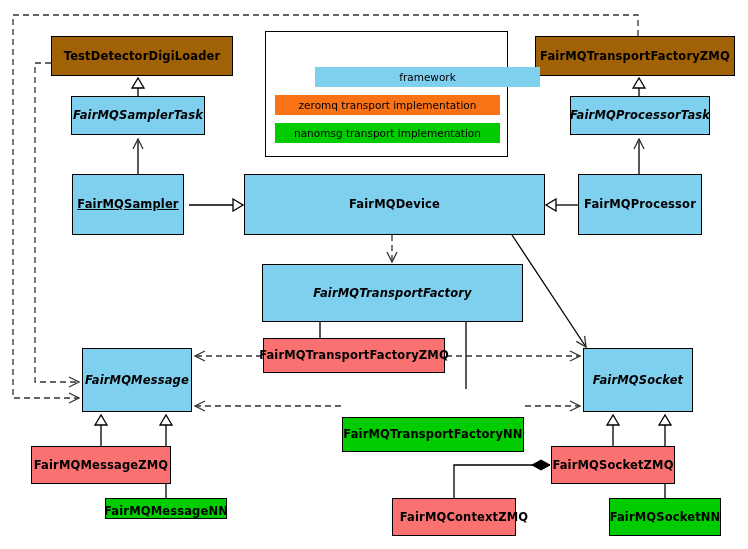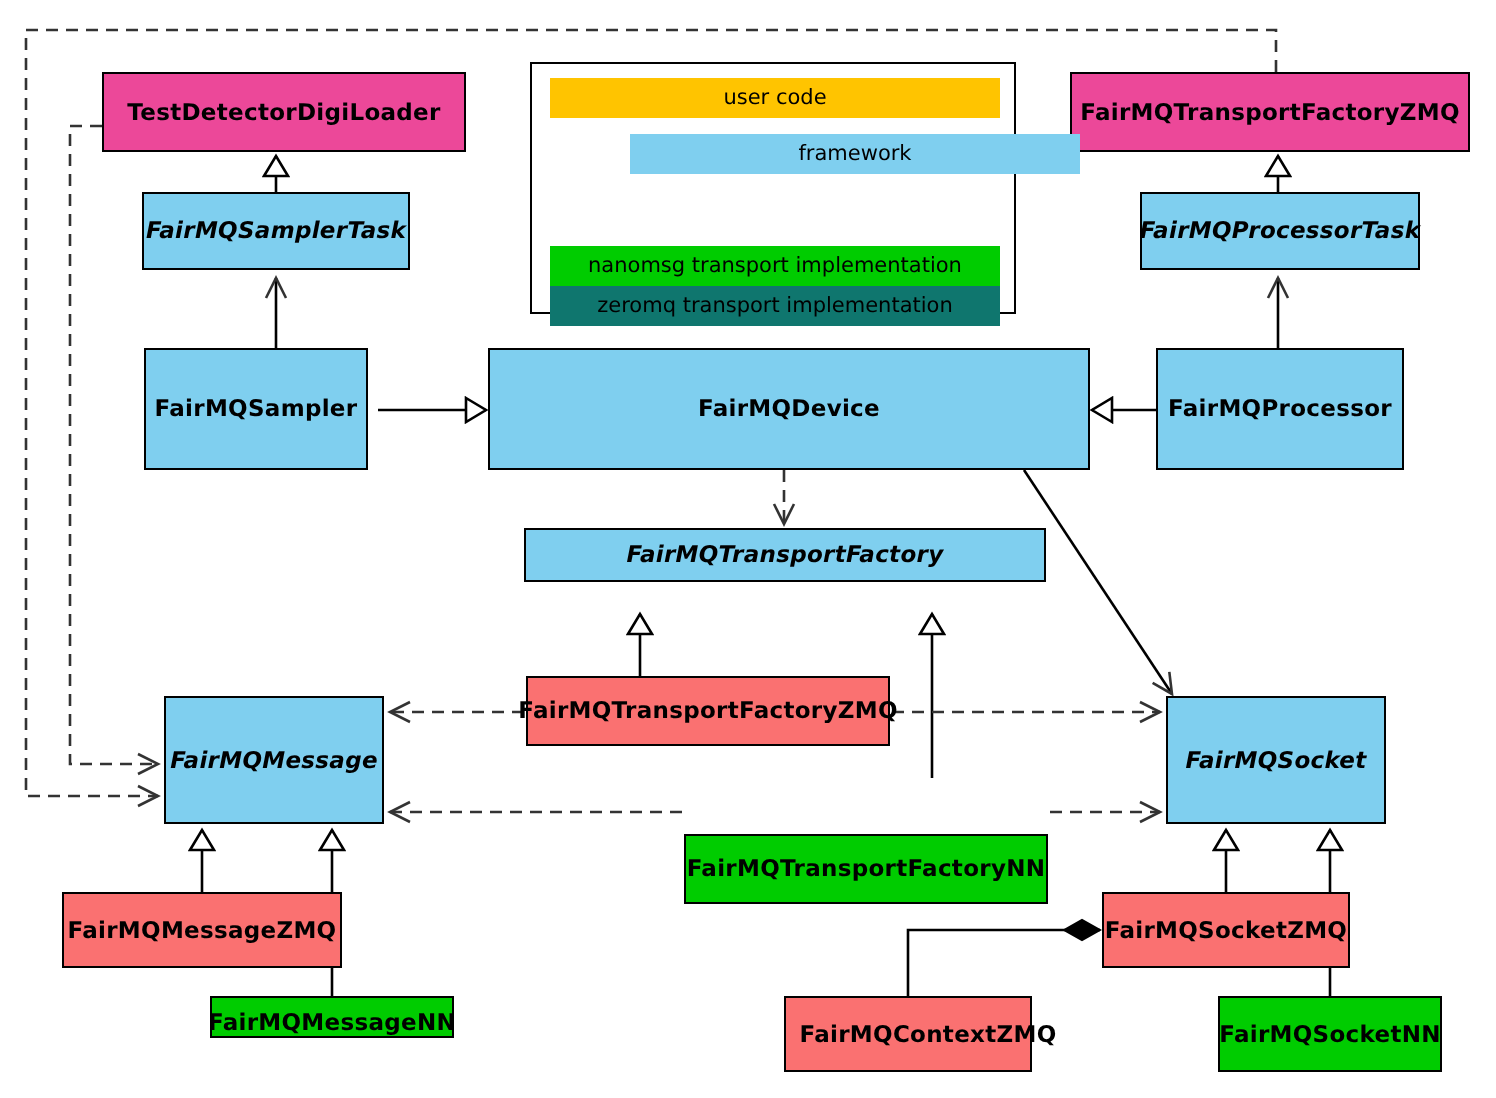--- a/index.html
+++ b/index.html
@@ -18,42 +18,42 @@
     display:flex;align-items:center;justify-content:center;
     text-align:center;
     font-size:11.5px;
     font-weight:bold;
     color:#000000;
     line-height:1.1;
     letter-spacing:0.15px;
     z-index:3;
   }
   .node.abstract{font-style:italic;}
-  .c-user{background:#ec4899;}
+  .c-user{background:#a16207;}
   .c-framework{background:#7FCFEF;}
   .c-zmq{background:#FA7171;}
   .c-nn{background:#00CC00;}
 
   #legend{
     position:absolute;
     left:265px;top:31px;width:243px;height:126px;
     box-sizing:border-box;
     border:1.4px solid #000000;
     background:#ffffff;
     z-index:4;
   }
   .legend-row{
     position:absolute;
     left:9px;width:225px;height:20px;
     display:flex;align-items:center;justify-content:center;
     font-size:10.5px;font-weight:normal;color:#000;
   }
   #lr0{top:7px;background:#FFC400;}
   #lr1{top:35px;background:#7FCFEF;margin-left:40px;}
-  #lr2{top:63px;background:#0f766e;margin-top:48px;}
+  #lr2{top:63px;background:#f97316;}
   #lr3{top:91px;background:#00CC00;}
 </style>
 </head>
 <body>
 
 <div id="canvas">
 
   <svg id="wires" xmlns="http://www.w3.org/2000/svg">
     <defs>
       <marker id="hollowTri" markerWidth="14" markerHeight="14" refX="11" refY="7" orient="auto" markerUnits="userSpaceOnUse">
@@ -102,23 +102,20 @@
     <line x1="101" y1="446" x2="101" y2="415" stroke="#000" stroke-width="1.3" marker-end="url(#hollowTri)"></line>
     <polyline points="166,498 166,415" fill="none" stroke="#000" stroke-width="1.3" marker-end="url(#hollowTri)"></polyline>
 
     <line x1="613" y1="446" x2="613" y2="415" stroke="#000" stroke-width="1.3" marker-end="url(#hollowTri)"></line>
     <polyline points="665,498 665,415" fill="none" stroke="#000" stroke-width="1.3" marker-end="url(#hollowTri)"></polyline>
 
     <polyline points="454,498 454,465 550,465" fill="none" stroke="#000" stroke-width="1.3" marker-end="url(#blackDiamond)"></polyline>
   </svg>
 
   <div id="legend">
-    <div class="legend-row" id="lr0">
-      <span>user code</span>
-    </div>
     <div class="legend-row" id="lr1">
       <span>framework</span>
     </div>
     <div class="legend-row" id="lr2">
       <span>zeromq transport implementation</span>
     </div>
     <div class="legend-row" id="lr3">
       <span>nanomsg transport implementation</span>
     </div>
   </div>
@@ -128,30 +125,30 @@
   </div>
   <div class="node c-user" style="left:535px;top:36px;width:200px;height:40px;">
     <span>FairMQTransportFactoryZMQ</span>
   </div>
   <div class="node c-framework abstract" style="left:71px;top:96px;width:134px;height:39px;">
     <span>FairMQSamplerTask</span>
   </div>
   <div class="node c-framework abstract" style="left:570px;top:96px;width:140px;height:39px;">
     <span>FairMQProcessorTask</span>
   </div>
-  <div class="node c-framework" style="left:72px;top:174px;width:112px;height:61px;">
+  <div class="node c-framework" style="left:72px;top:174px;width:112px;height:61px;text-decoration:underline;">
     <span>FairMQSampler</span>
   </div>
   <div class="node c-framework" style="left:244px;top:174px;width:301px;height:61px;align-items:center;">
     <span>FairMQDevice</span>
   </div>
   <div class="node c-framework" style="left:578px;top:174px;width:124px;height:61px;">
     <span>FairMQProcessor</span>
   </div>
-  <div class="node c-framework abstract" style="left:262px;top:264px;width:261px;height:27px;">
+  <div class="node c-framework abstract" style="left:262px;top:264px;width:261px;height:58px;">
     <span>FairMQTransportFactory</span>
   </div>
   <div class="node c-zmq" style="left:263px;top:338px;width:182px;height:35px;">
     <span>FairMQTransportFactoryZMQ</span>
   </div>
   <div class="node c-nn" style="left:342px;top:398px;width:182px;height:35px;margin-top:19px;">
     <span>FairMQTransportFactoryNN</span>
   </div>
   <div class="node c-framework abstract" style="left:82px;top:348px;width:110px;height:64px;">
     <span>FairMQMessage</span>

